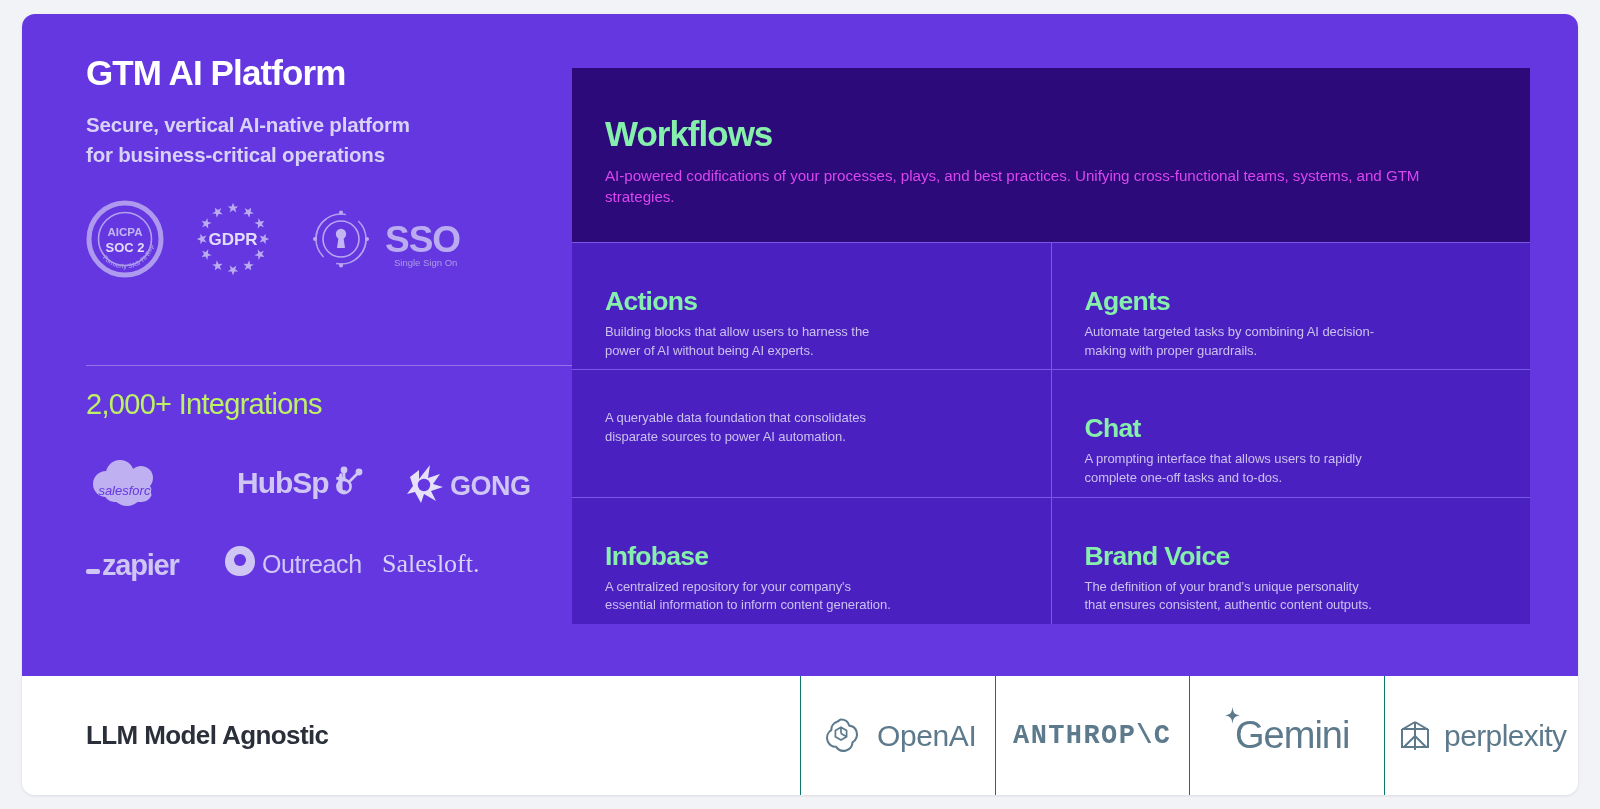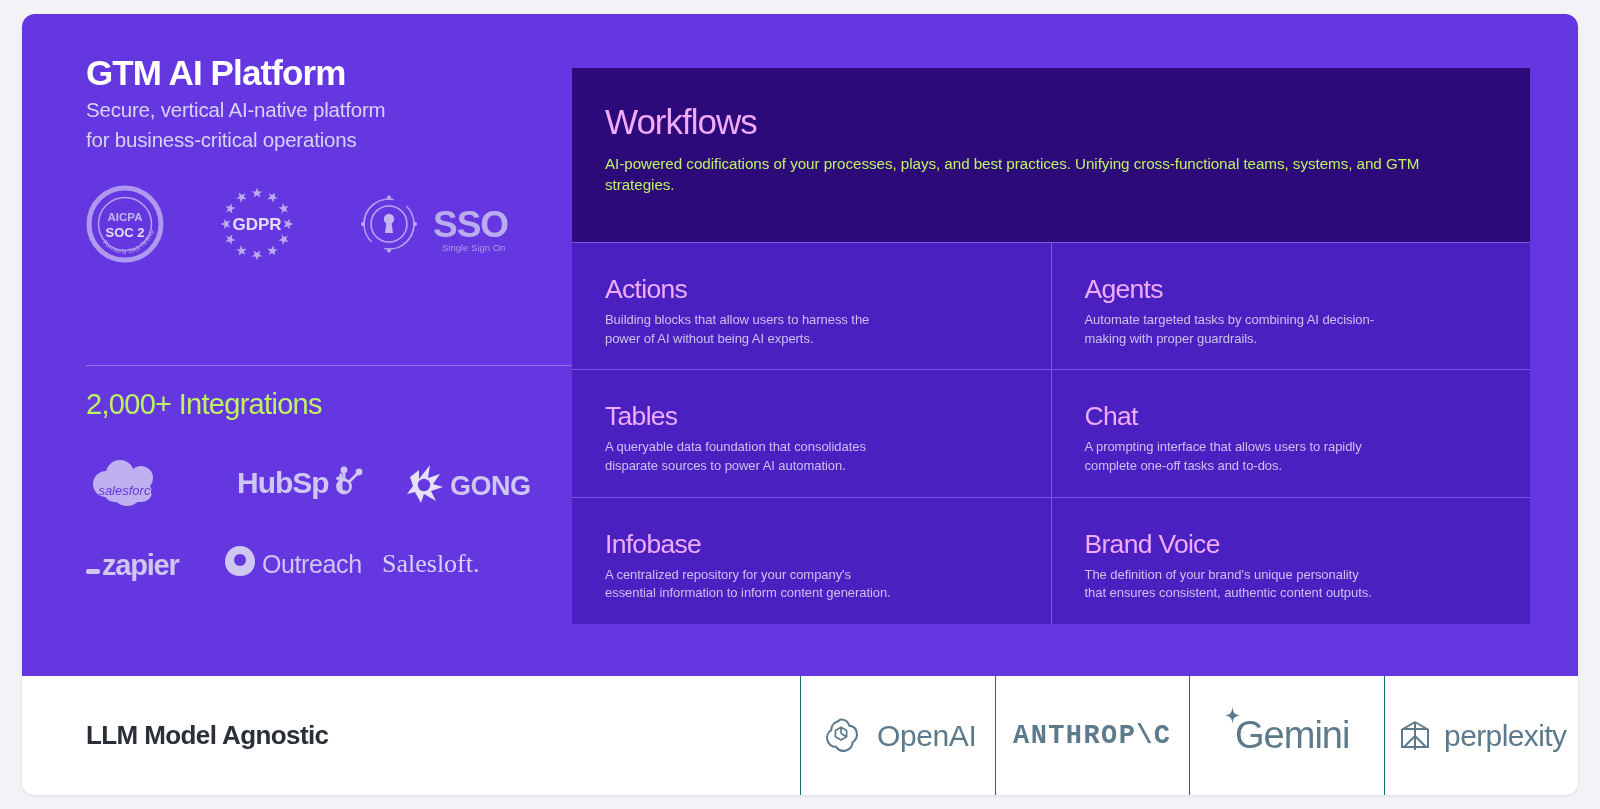--- a/index.html
+++ b/index.html
@@ -44,33 +44,33 @@
     position: relative;
   }
   .platform-title {
     color: #ffffff;
     font-size: 35px;
     font-weight: 700;
     letter-spacing: -0.9px;
     line-height: 1.1;
   }
   .platform-sub {
-    margin-top: 2px;
+    margin-top: 17px;
     color: #d9d2f7;
     font-size: 20.5px;
-    font-weight: 400;
+    font-weight: 700;
     line-height: 1.47;
     letter-spacing: -0.2px;
   }
 
   .badges {
     margin-top: 30px;
     display: flex;
     align-items: center;
-    gap: 44px;
+    gap: 20px;
     height: 78px;
   }
   .badge { opacity: .82; }
 
   .left-divider {
     position: absolute;
     left: 64px;
     top: 351px;
     width: 486px;
     height: 1px;
@@ -112,41 +112,42 @@
   .cell {
     background: #4a20c0;
     padding: 32px 34px 0 33px;
   }
   .cell.workflows {
     grid-column: 1 / span 2;
     background: #2c0a79;
     padding-top: 35px;
   }
   .cell-title {
-    color: #f0abfc;
-    font-weight: 400;
+    color: #86efac;
+    font-weight: 700;
     font-size: 26.5px;
     letter-spacing: -0.7px;
     line-height: 1.1;
+    margin-top: 12px;
   }
   .cell.workflows .cell-title {
     font-size: 35px;
     letter-spacing: -1px;
   }
   .cell-desc {
     margin-top: 7px;
     color: #cbc0ef;
     font-size: 13px;
     line-height: 1.42;
     letter-spacing: -0.05px;
     white-space: pre-line;
   }
   .cell.workflows .cell-desc {
     margin-top: 11px;
-    color: #bef264;
+    color: #d946ef;
     font-size: 15.2px;
     max-width: 830px;
   }
 
   
   .llm-bar {
     flex: 1 1 auto;
     background: #ffffff;
     display: flex;
     align-items: stretch;
@@ -356,21 +357,20 @@
 power of AI without being AI experts.</div>
           </div>
 
           <div class="cell">
             <div class="cell-title">Agents</div>
             <div class="cell-desc">Automate targeted tasks by combining  AI decision-
 making with proper guardrails.</div>
           </div>
 
           <div class="cell">
-            <div class="cell-title">Tables</div>
             <div class="cell-desc">A queryable data foundation that consolidates
 disparate sources to power AI automation.</div>
           </div>
 
           <div class="cell">
             <div class="cell-title">Chat</div>
             <div class="cell-desc">A prompting interface that allows users to rapidly
 complete one-off tasks and to-dos.</div>
           </div>
 

